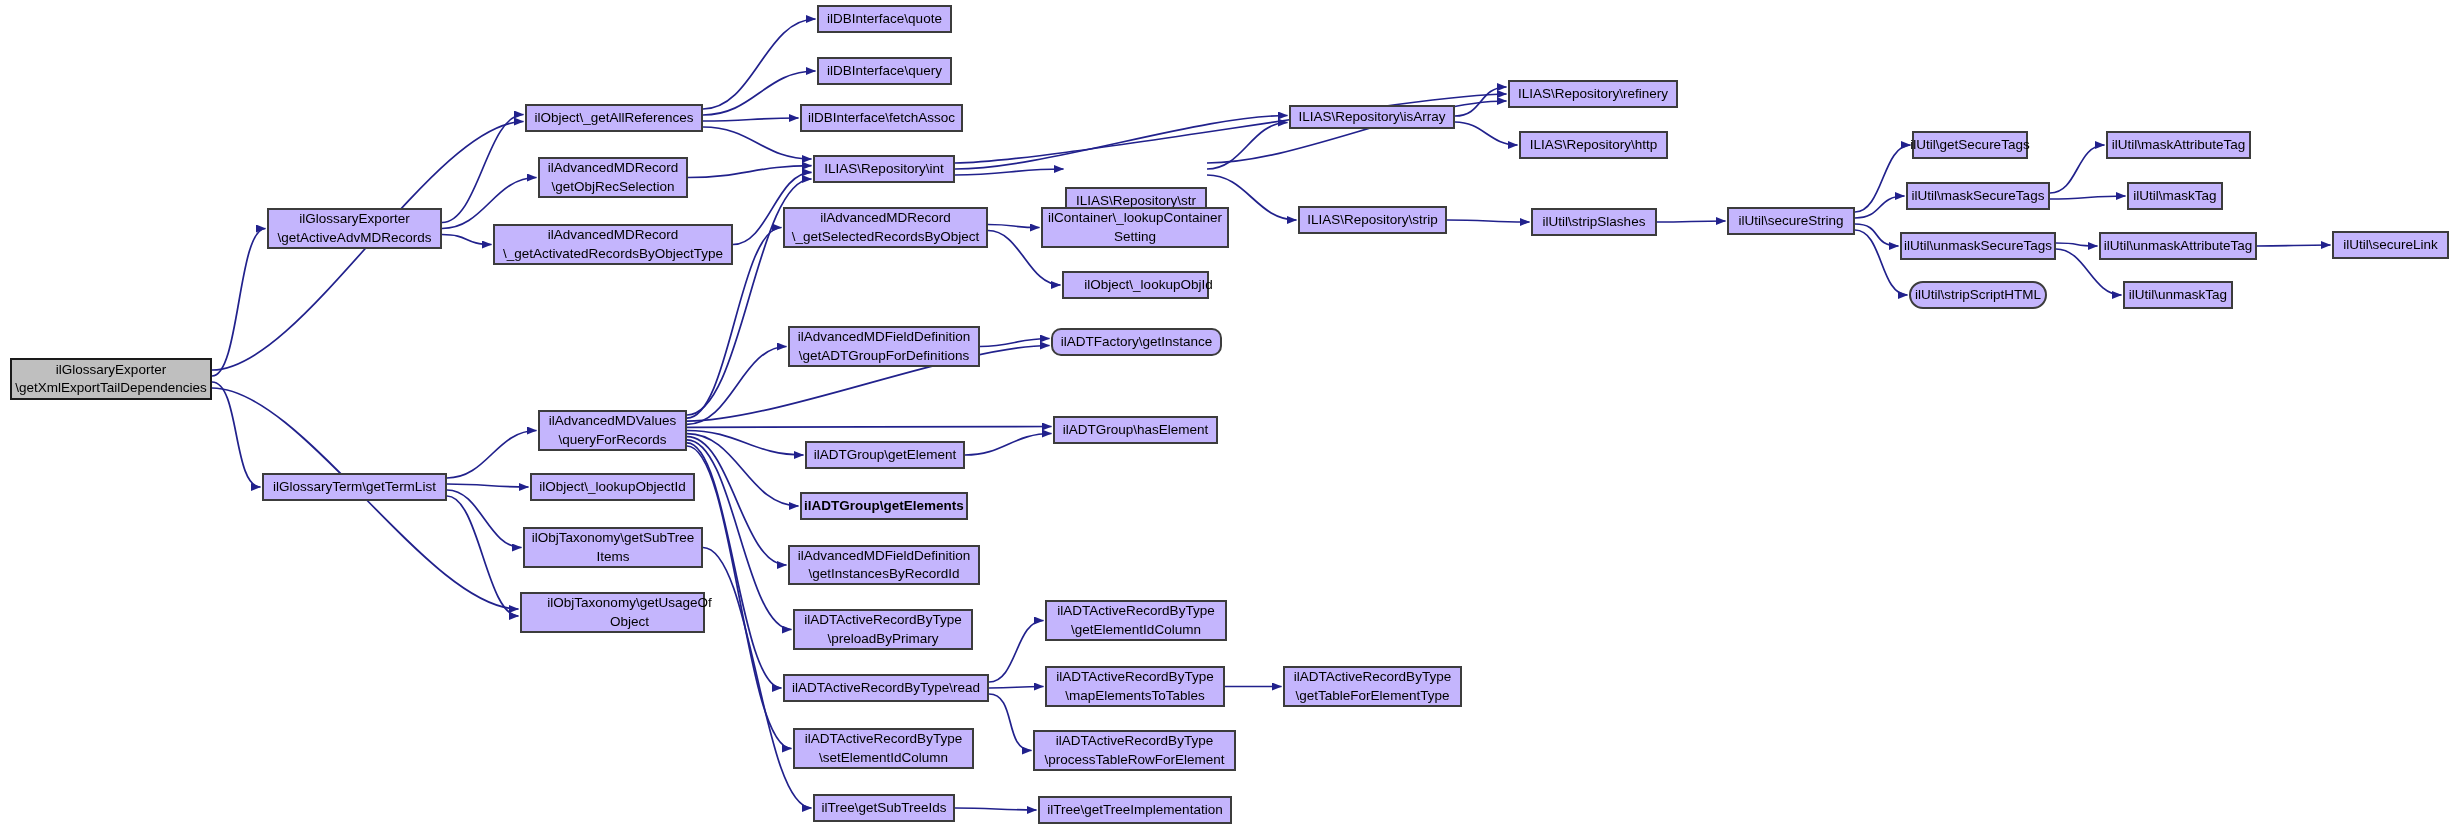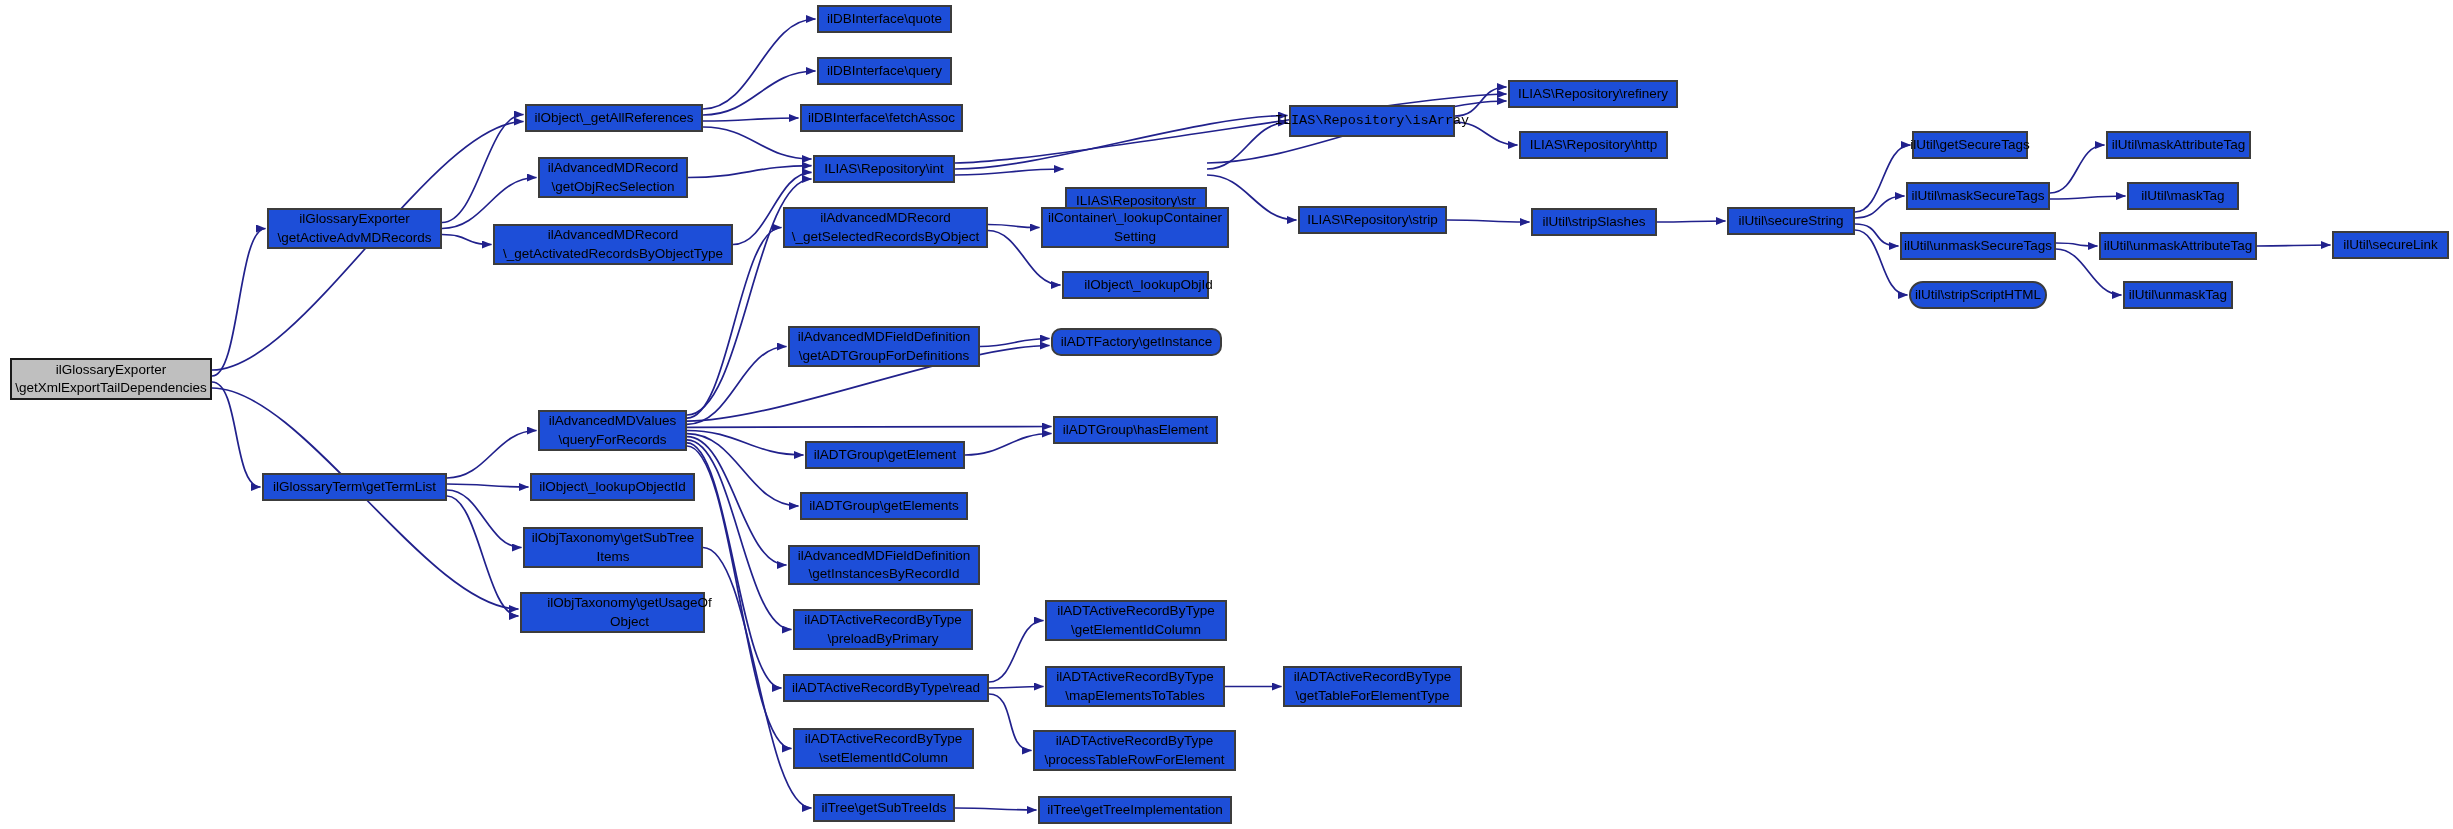--- a/index.html
+++ b/index.html
@@ -7,21 +7,21 @@
     position:relative;
     width:2453px;height:829px;
     background:#ffffff;
     font-family:"Liberation Sans","DejaVu Sans",sans-serif;
     overflow:hidden;
   }
   #edge-layer{position:absolute;left:0;top:0;width:2453px;height:829px;}
   .node{
     position:absolute;
     box-sizing:border-box;
-    background:#1d4ed8;
+    background:#c4b5fd;
     border:2px solid #3c3c3c;
     display:flex;
     flex-direction:column;
     align-items:center;
     justify-content:center;
     text-align:center;
     cursor:pointer;
     z-index:2;
   }
   .node.root{background:#bfbfbf;border-color:#1a1a1a;}
@@ -130,21 +130,21 @@
     </div>
     <div class="node" style="left: 800px; top: 104px; width: 163px; height: 28px;">
       <div class="nline">ilDBInterface\fetchAssoc</div>
     </div>
     <div class="node" style="left: 813px; top: 155px; width: 142px; height: 28px;">
       <div class="nline">ILIAS\Repository\int</div>
     </div>
     <div class="node" style="left: 1065px; top: 155px; width: 142px; height: 28px; margin-top: 32px;">
       <div class="nline">ILIAS\Repository\str</div>
     </div>
-    <div class="node" style="left: 1289px; top: 105px; width: 166px; height: 32px; font-family: Liberation Mono, monospace;">
+    <div class="node" style="left: 1289px; top: 105px; width: 166px; height: 24px;">
       <div class="nline">ILIAS\Repository\isArray</div>
     </div>
     <div class="node" style="left: 1508px; top: 80px; width: 170px; height: 28px;">
       <div class="nline">ILIAS\Repository\refinery</div>
     </div>
     <div class="node" style="left: 1519px; top: 131px; width: 149px; height: 28px;">
       <div class="nline">ILIAS\Repository\http</div>
     </div>
     <div class="node" style="left: 1298px; top: 206px; width: 149px; height: 28px;">
       <div class="nline">ILIAS\Repository\strip</div>
@@ -163,21 +163,21 @@
     </div>
     <div class="node" style="left: 1900px; top: 232px; width: 156px; height: 28px;">
       <div class="nline">ilUtil\unmaskSecureTags</div>
     </div>
     <div class="node" style="left: 1909px; top: 281px; width: 138px; height: 28px; border-radius: 14px;">
       <div class="nline">ilUtil\stripScriptHTML</div>
     </div>
     <div class="node" style="left: 2106px; top: 131px; width: 145px; height: 28px;">
       <div class="nline">ilUtil\maskAttributeTag</div>
     </div>
-    <div class="node" style="left: 2127px; top: 182px; width: 112px; height: 28px;">
+    <div class="node" style="left: 2127px; top: 182px; width: 96px; height: 28px;">
       <div class="nline">ilUtil\maskTag</div>
     </div>
     <div class="node" style="left: 2099px; top: 232px; width: 158px; height: 28px;">
       <div class="nline">ilUtil\unmaskAttributeTag</div>
     </div>
     <div class="node" style="left: 2123px; top: 281px; width: 110px; height: 28px;">
       <div class="nline">ilUtil\unmaskTag</div>
     </div>
     <div class="node" style="left: 2332px; top: 231px; width: 117px; height: 28px;">
       <div class="nline">ilUtil\secureLink</div>
@@ -203,21 +203,21 @@
     <div class="node" style="left: 538px; top: 410px; width: 149px; height: 41px;">
       <div class="nline">ilAdvancedMDValues</div>
       <div class="nline">\queryForRecords</div>
     </div>
     <div class="node" style="left: 1053px; top: 416px; width: 165px; height: 28px;">
       <div class="nline">ilADTGroup\hasElement</div>
     </div>
     <div class="node" style="left: 805px; top: 441px; width: 160px; height: 28px; justify-content: center;">
       <div class="nline">ilADTGroup\getElement</div>
     </div>
-    <div class="node" style="left: 800px; top: 492px; width: 168px; height: 28px;">
+    <div class="node" style="left: 800px; top: 492px; width: 168px; height: 28px; font-weight: bold;">
       <div class="nline">ilADTGroup\getElements</div>
     </div>
     <div class="node" style="left: 788px; top: 545px; width: 192px; height: 40px;">
       <div class="nline">ilAdvancedMDFieldDefinition</div>
       <div class="nline">\getInstancesByRecordId</div>
     </div>
     <div class="node" style="left: 793px; top: 609px; width: 180px; height: 41px;">
       <div class="nline">ilADTActiveRecordByType</div>
       <div class="nline">\preloadByPrimary</div>
     </div>

